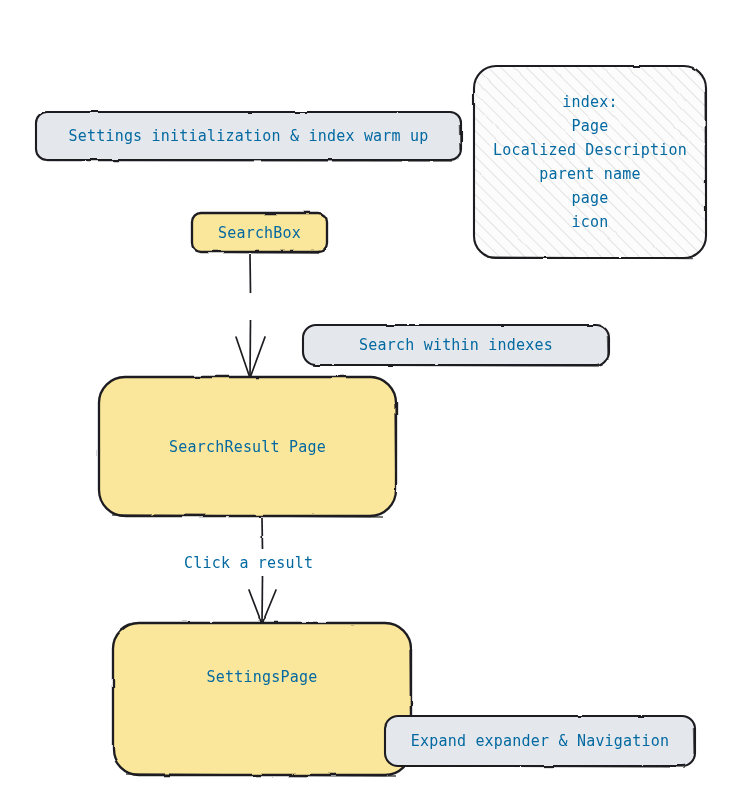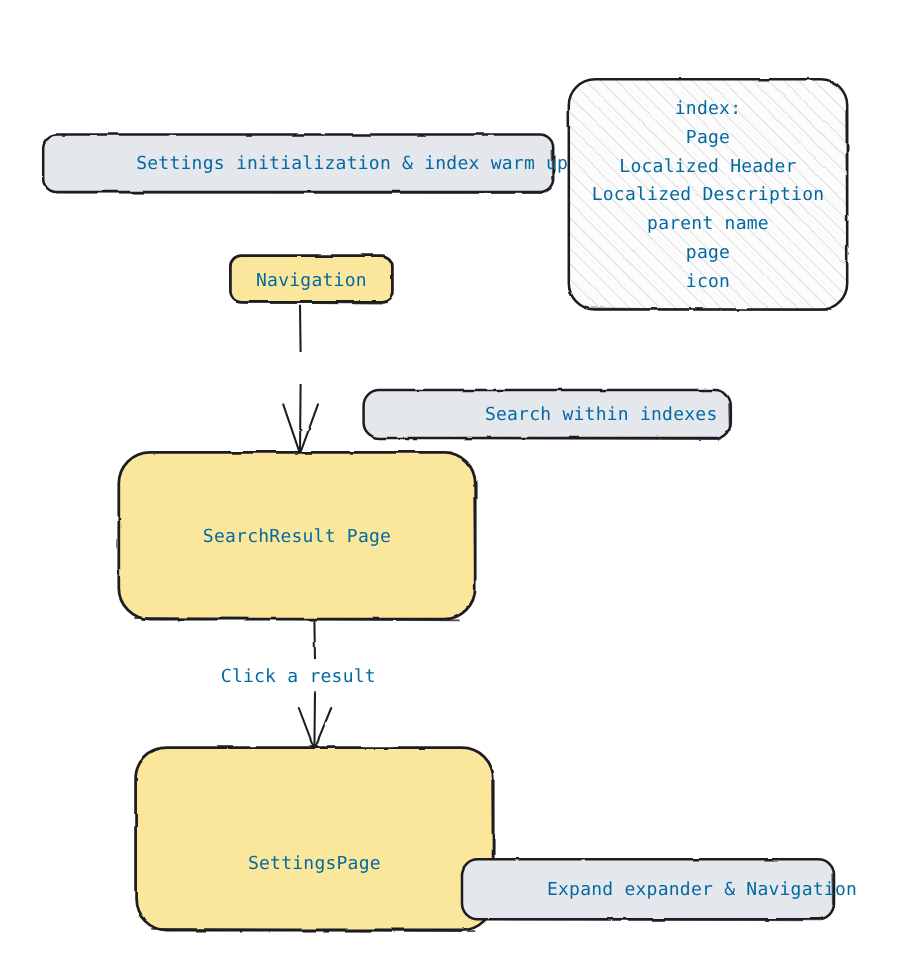--- a/index.html
+++ b/index.html
@@ -33,21 +33,21 @@
     display: flex;
     align-items: center;
     justify-content: center;
     text-align: center;
     color: #0369a1;
     white-space: pre;
     pointer-events: none;
     letter-spacing: 0.2px;
   }
   .lbl-node { font-size: 15px; }
-  .lbl-note { font-size: 15px; margin-left: 45px; }
+  .lbl-note { font-size: 15px; }
   .lbl-edge { font-size: 15px; }
   .lbl-index {
     font-size: 15px;
     line-height: 24px;
     flex-direction: column;
     align-items: center;
     justify-content: center;
   }
   .lbl-index span { display: block; }
 </style>
@@ -131,33 +131,32 @@
       <path d="M 397 766 L 685 767" fill="none" stroke="#1d1d20" stroke-width="1.4" opacity="0.75"></path>
       <path d="M 693.5 728 L 694 754" fill="none" stroke="#1d1d20" stroke-width="1.4" opacity="0.7"></path>
     </g>
   </svg>
 
   <div class="node-label lbl-note" style="left:36px; top:112px; width:425px; height:48px;">Settings initialization &amp; index warm up</div>
 
   <div class="node-label lbl-index" style="left:474px; top:66px; width:232px; height:192px;">
     <span>index:</span>
     <span>Page</span>
-    <span>Localized Header</span>
     <span>Localized Description</span>
     <span>parent name</span>
     <span>page</span>
     <span>icon</span>
   </div>
 
-  <div class="node-label lbl-node" style="left:192px; top:213px; width:135px; height:39px;">Navigation</div>
+  <div class="node-label lbl-node" style="left:192px; top:213px; width:135px; height:39px;">SearchBox</div>
 
 
   <div class="node-label lbl-note" style="left:303px; top:325px; width:306px; height:40px;">Search within indexes</div>
 
   <div class="node-label lbl-node" style="left:99px; top:377px; width:297px; height:139px;">SearchResult Page</div>
 
   <div class="node-label lbl-edge" style="left:184px; top:552px; width:170px; height:22px; justify-content:flex-start;">Click a result</div>
 
-  <div class="node-label lbl-node" style="left:113px; top:643px; width:298px; height:152px;">SettingsPage</div>
+  <div class="node-label lbl-node" style="left:113px; top:601px; width:298px; height:152px;">SettingsPage</div>
 
   <div class="node-label lbl-note" style="left:385px; top:716px; width:310px; height:50px;">Expand expander &amp; Navigation</div>
 
 </div>
 
 </body></html>

